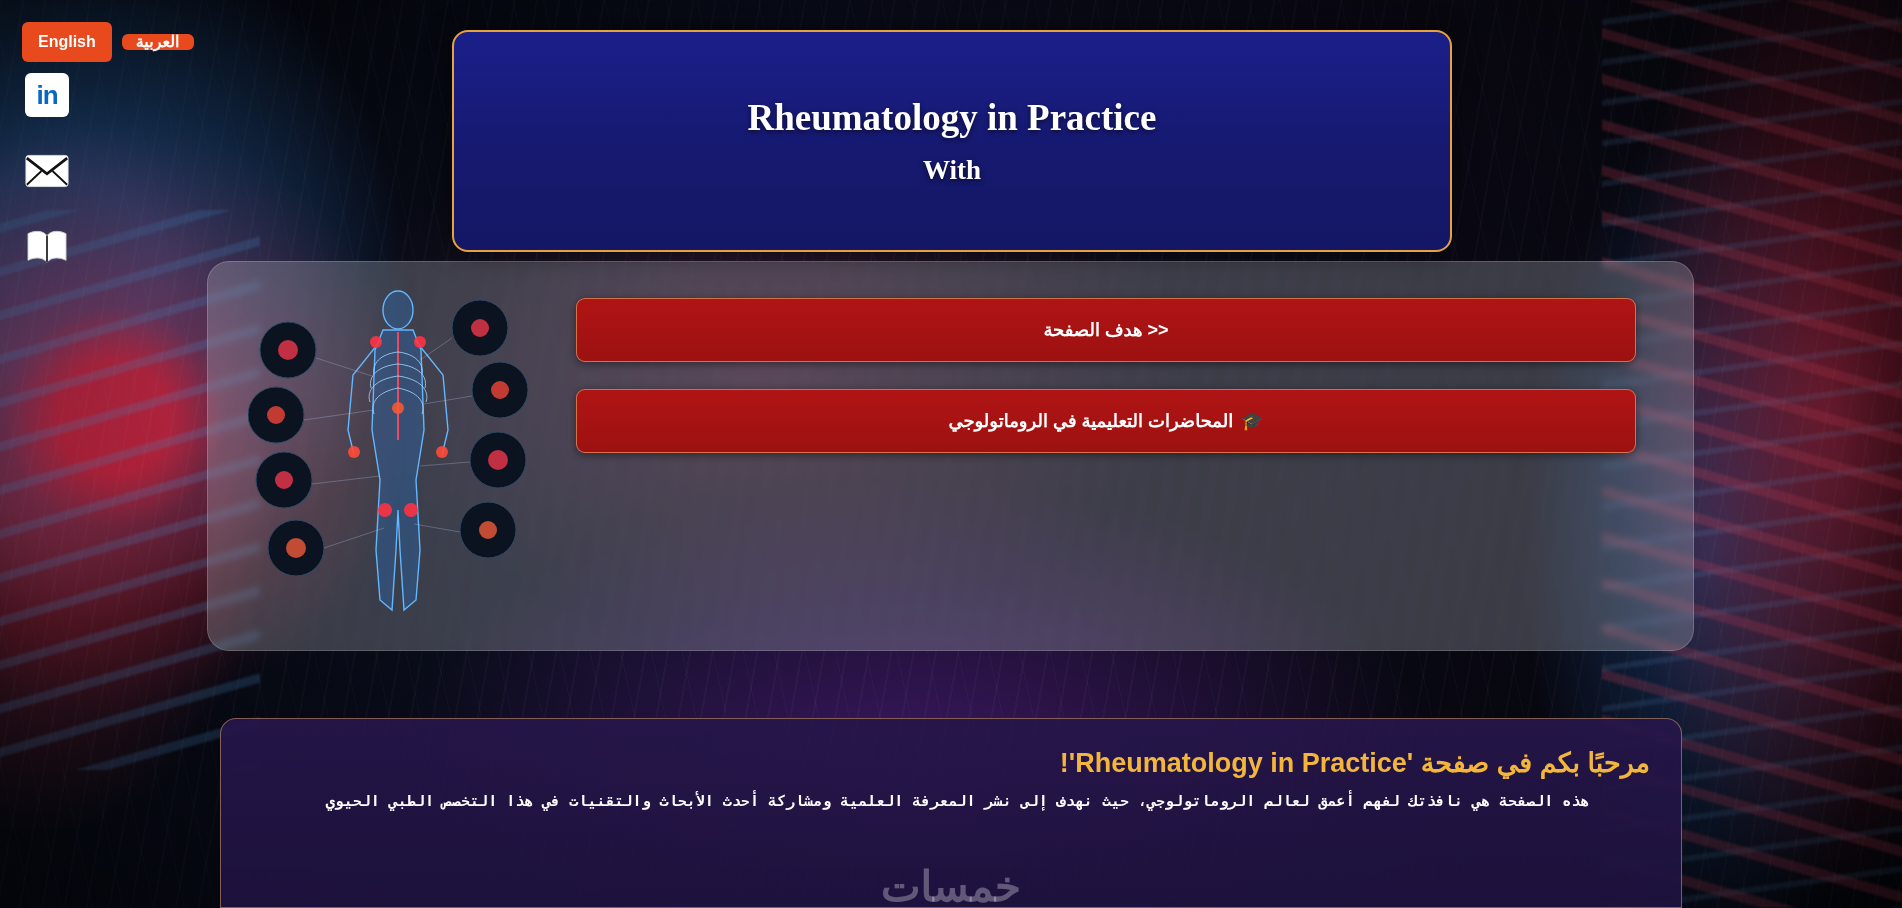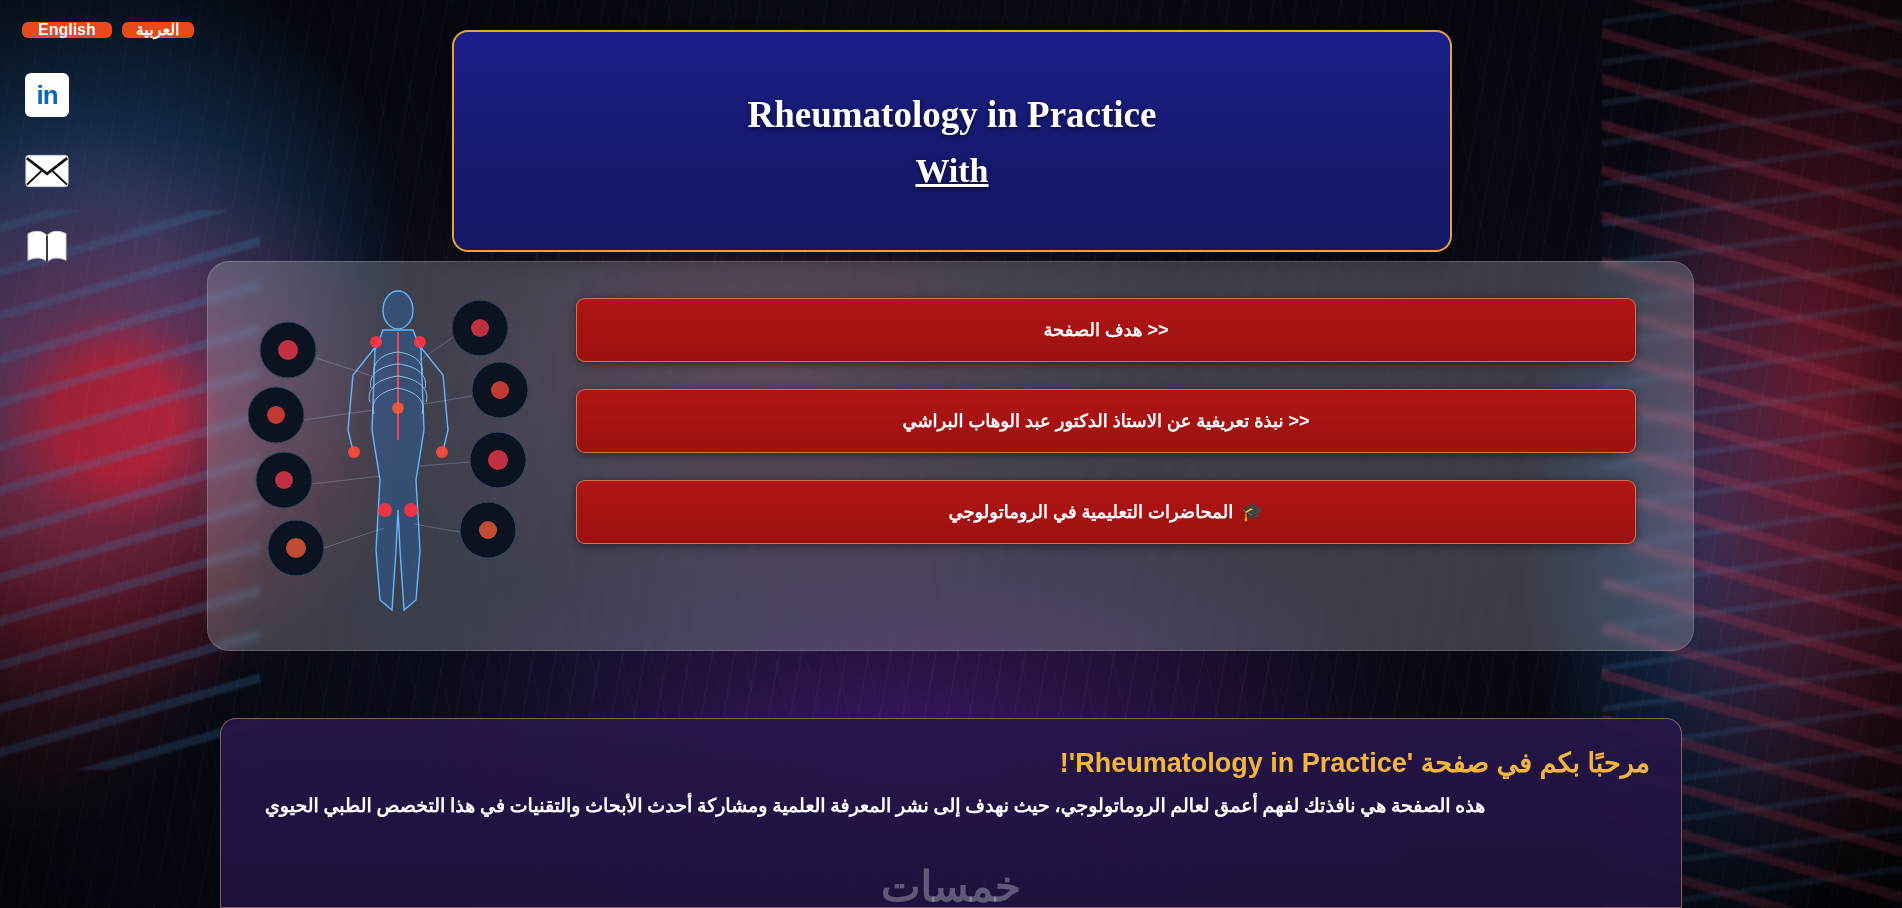--- a/index.html
+++ b/index.html
@@ -58,21 +58,21 @@
   
   .lang-row {
     position: absolute; left: 22px; top: 22px;
     display: flex; gap: 10px; align-items: center; z-index: 40;
   }
   .lang-btn {
     border: none; cursor: pointer;
     background: #e8491d;
     color: #ffffff;
     font-size: 16px; font-weight: 700;
-    padding: 0 16px;
+    padding: 12px 16px;
     border-radius: 6px;
     font-family: "Liberation Sans", sans-serif;
     line-height: 1;
   }
   .lang-btn.ar { padding: 0 14px; }
 
   .social-rail {
     position: absolute; left: 24px; top: 72px;
     display: flex; flex-direction: column; gap: 30px; z-index: 40;
   }
@@ -103,21 +103,21 @@
     gap: 16px; z-index: 30;
   }
   .title-line {
     color: #ffffff;
     font-family: "Liberation Serif", serif;
     font-weight: 700;
     text-align: center;
     text-shadow: 0 2px 5px rgba(0,0,0,.6);
   }
   .t1 { font-size: 37px; }
-  .t2 { font-size: 34px; text-decoration: underline; }
+  .t2 { font-size: 27px; }
   .t3 { font-size: 37px; }
 
   
   .panel {
     position: absolute; left: 207px; top: 261px; width: 1487px; height: 390px;
     background: rgba(190,195,205,0.28);
     border: 1px solid rgba(255,255,255,0.18);
     border-radius: 22px;
     backdrop-filter: blur(3px);
     z-index: 25;
@@ -158,25 +158,25 @@
   }
   .welcome-title {
     color: #f4b63a;
     font-size: 27px; font-weight: 700;
     text-align: right;
     margin: 0 0 12px 0;
     font-family: "Liberation Sans", sans-serif;
   }
   .welcome-body {
     color: #ffffff;
-    font-size: 19px; font-weight: 700;
+    font-size: 15px; font-weight: 700;
     line-height: 1.55;
-    text-align: left;
+    text-align: center;
     margin: 0;
-    font-family: Liberation Serif, serif;
+    font-family: Liberation Mono, monospace;
   }
 
   
   .watermark {
     position: absolute; left: 50%; top: 862px; transform: translateX(-50%);
     font-size: 42px; font-weight: 700;
     color: rgba(255,255,255,0.30);
     direction: rtl;
     letter-spacing: 2px;
     z-index: 35;
@@ -285,21 +285,20 @@
       <line x1="76" y1="268" x2="136" y2="248"></line>
       <line x1="204" y1="58" x2="172" y2="80"></line>
       <line x1="224" y1="116" x2="176" y2="124"></line>
       <line x1="222" y1="182" x2="172" y2="186"></line>
       <line x1="212" y1="252" x2="166" y2="244"></line>
     </g>
   </svg>
 
   <div class="btn-stack">
     <button class="red-btn">&lt;&lt; هدف الصفحة</button>
-    <button class="red-btn">&lt;&lt; نبذة تعريفية عن الاستاذ الدكتور عبد الوهاب البراشي</button>
     <button class="red-btn">
       <span style="margin-left:8px;">🎓</span>
       <span>المحاضرات التعليمية في الروماتولوجي</span>
     </button>
   </div>
 </div>
 
 <div class="welcome">
   <h2 class="welcome-title">مرحبًا بكم في صفحة 'Rheumatology in Practice'!</h2>
   <p class="welcome-body">هذه الصفحة هي نافذتك لفهم أعمق لعالم الروماتولوجي، حيث نهدف إلى نشر المعرفة العلمية ومشاركة أحدث الأبحاث والتقنيات في هذا التخصص الطبي الحيوي</p>

